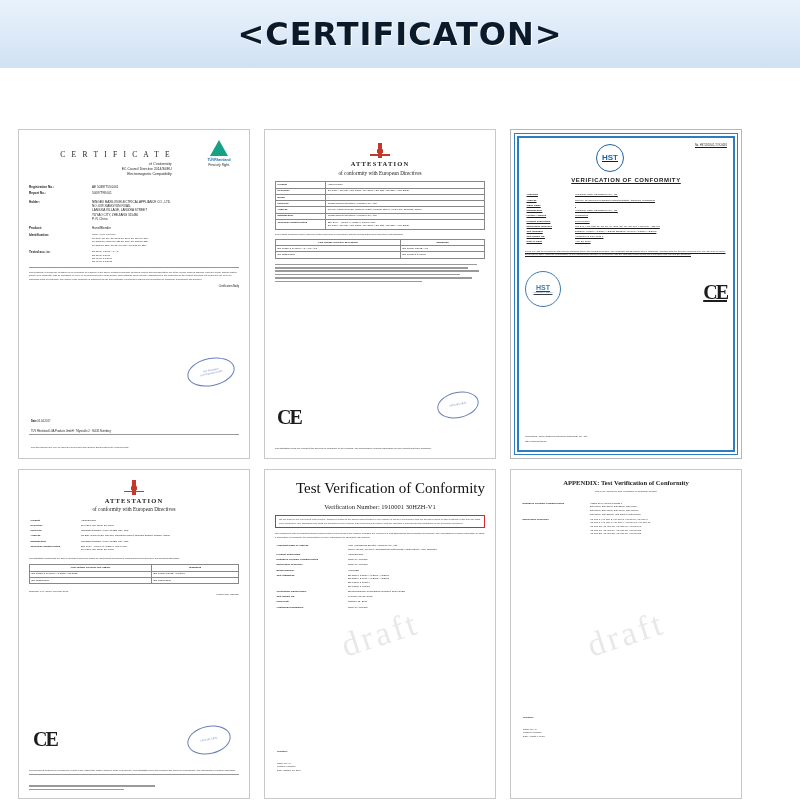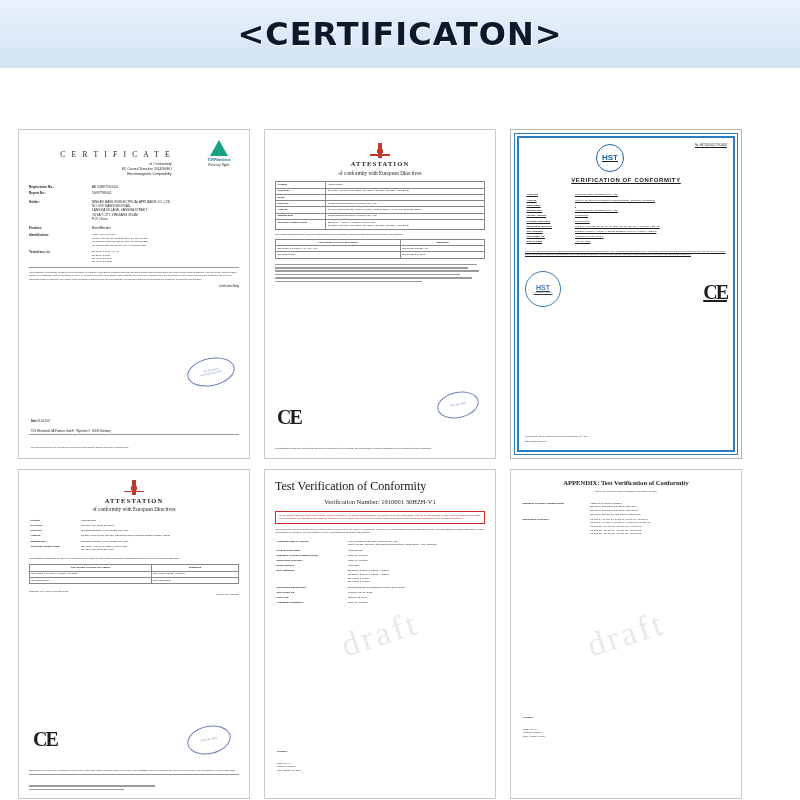--- a/index.html
+++ b/index.html
@@ -175,21 +175,21 @@
   }
   .hst-stamp {
     width: 34px;height:34px;border-radius:50%;
     border:1.5px solid #1b63a5;color:#1b63a5;
     display:flex;flex-direction:column;align-items:center;justify-content:center;
     font-size:2.4px; text-align:center; opacity:.85;
   }
   .hst-stamp b { font-size:7px; line-height:1; }
 
   
-  .c5-h { font-family:"Liberation Serif",serif; font-size:12px; text-align:left; color:#111; }
+  .c5-h { font-family:"Liberation Serif",serif; font-size:15px; text-align:right; color:#111; }
   .c5-sub { font-family:"Liberation Serif",serif; font-size:6.5px; text-align:center; margin-top:2px;}
   .note {
     border:0.5px solid #cf2e2e;
     color:#a01414;
     font-size:2.4px;
     padding:2px 3px;
     margin:4px 0;
     line-height:1.5;
   }
 

